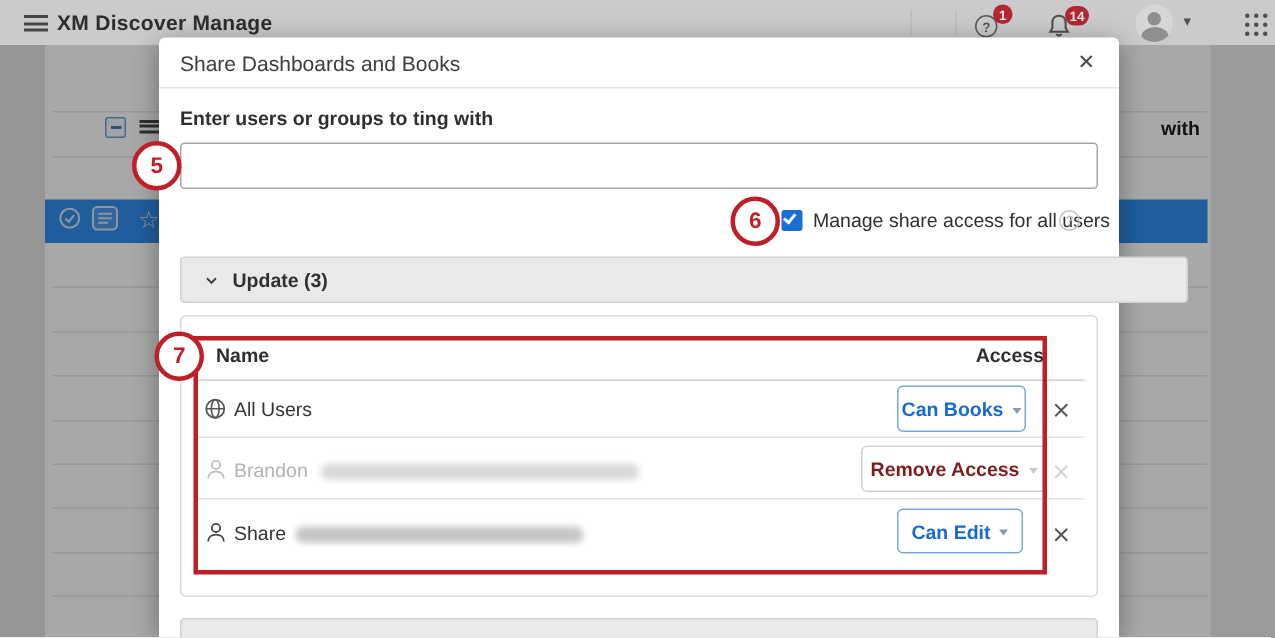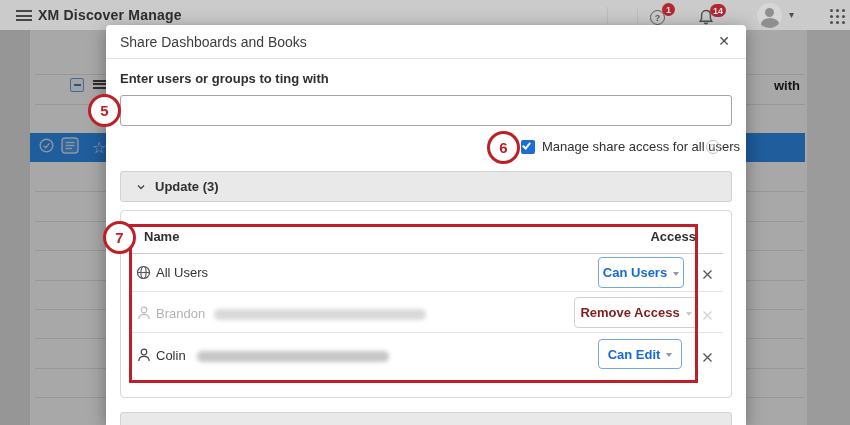--- a/index.html
+++ b/index.html
@@ -45,21 +45,21 @@
   .modal { left:106px; top:25px; width:640px; height:400px; background:#ffffff; border-radius:4px 4px 0 0; box-shadow:0 3px 18px rgba(0,0,0,.35); z-index:3;text-decoration:underline; }
   .modal-header { left:0; top:0; width:640px; height:34px; border-bottom:1px solid #e3e3e3; }
   .modal-title { left:14px; top:9px; font-size:14px; color:#3d3d3d; }
   .modal-close { right:16px; top:8px; font-size:14px; color:#4a4a4a; cursor:default; }
   .field-label { left:14px; top:46px; font-size:13px; font-weight:bold; color:#2f2f2f; }
   .share-input { left:14px; top:70px; width:612px; height:31px; border:1px solid #a6a6a6; border-radius:3px; font-size:13px; padding:0 8px; color:#333; outline:none; background:#fff; }
   .cb-row-box { left:415px; top:115px; width:14px; height:14px; background:#1a6fd4; border-radius:2px; }
   .cb-row-box i { position:absolute; left:3.2px; top:1.4px; width:5px; height:8px; border:solid #fff; border-width:0 2px 2px 0; transform:rotate(40deg); }
   .cb-label { left:436px; top:114px; font-size:13px; color:#2f2f2f; }
   .help-q { left:600px; top:115px; width:14px; height:14px; border:1.5px solid #c3c3c3; border-radius:50%; color:#c3c3c3; font-size:9px; font-weight:bold; display:flex; align-items:center; justify-content:center; }
-  .update-bar { left:14px; top:146px; width:612px; height:31px; background:#e9e9e9; border:1px solid #d2d2d2; border-radius:3px; display:flex; align-items:center; padding-left:16px; gap:10px; }
+  .update-bar { left:14px; top:146px; width:672px; height:31px; background:#e9e9e9; border:1px solid #d2d2d2; border-radius:3px; display:flex; align-items:center; padding-left:16px; gap:10px; }
   .chev { width:8px; height:8px; }
   .update-label { font-size:13px; font-weight:bold; color:#303030; }
   .table-panel { left:14px; top:185px; width:612px; height:188px; background:#fff; border:1px solid #d9d9d9; border-radius:4px; }
   .col-name { left:23px; top:18px; font-size:13px; font-weight:bold; color:#2f2f2f; }
   .col-access { right:35px; top:18px; font-size:13px; font-weight:bold; color:#2f2f2f; }
   .p-sep { left:8px; width:594px; height:1px; background:#cfcfcf; }
   .p-sep.light { background:#e2e2e2; }
   .row-name { font-size:13px; color:#333; }
   .row-name.dim { color:#b3b3b3; }
   .row-icon { color:#555; }
@@ -185,21 +185,21 @@
 
       <span class="abs row-icon" style="left:15px; top:54px">
         <svg width="15" height="15" viewBox="0 0 15 15">
             <circle cx="7.5" cy="7.5" r="6" fill="none" stroke="#555" stroke-width="1.2"></circle>
             <ellipse cx="7.5" cy="7.5" rx="2.6" ry="6" fill="none" stroke="#555" stroke-width="1.1"></ellipse>
             <line x1="1.5" y1="7.5" x2="13.5" y2="7.5" stroke="#555" stroke-width="1.1"></line>
           </svg>
       </span>
       <span class="abs row-name" style="left:35px; top:54px">All Users</span>
       <div class="abs access-btn primary" style="left:477px; top:46px; width:86px; height:31px;">
-        <span>Can Users</span>
+        <span>Can Books</span>
           <span class="btn-caret"></span>
       </div>
       <span class="abs row-x" style="left:581px; top:55px">
         <svg width="11" height="11" viewBox="0 0 11 11">
             <path d="M1.5 1.5 L9.5 9.5 M9.5 1.5 L1.5 9.5" stroke="#555" stroke-width="1.3"></path>
           </svg>
       </span>
       <div class="abs p-sep light" style="top:80px"></div>
 
       <span class="abs row-icon dim" style="left:16px; top:95px">
@@ -220,21 +220,21 @@
           </svg>
       </span>
       <div class="abs p-sep light" style="top:121px"></div>
 
       <span class="abs row-icon" style="left:16px; top:137px">
         <svg width="14" height="14" viewBox="0 0 14 14">
             <circle cx="7" cy="4" r="2.8" fill="none" stroke="#444" stroke-width="1.2"></circle>
             <path d="M1.8 13 C1.8 9.8 4.2 8.4 7 8.4 C9.8 8.4 12.2 9.8 12.2 13" fill="none" stroke="#444" stroke-width="1.2"></path>
           </svg>
       </span>
-      <span class="abs row-name" style="left:35px; top:137px">Colin</span>
+      <span class="abs row-name" style="left:35px; top:137px">Share</span>
       <div class="abs blur-blob" style="left:76px; top:140px; width:192px; background:#c6c6c6;"></div>
       <div class="abs access-btn primary" style="left:477px; top:128px; width:84px; height:30px;">
         <span>Can Edit</span>
           <span class="btn-caret"></span>
       </div>
       <span class="abs row-x" style="left:581px; top:138px">
         <svg width="11" height="11" viewBox="0 0 11 11">
             <path d="M1.5 1.5 L9.5 9.5 M9.5 1.5 L1.5 9.5" stroke="#555" stroke-width="1.3"></path>
           </svg>
       </span>

